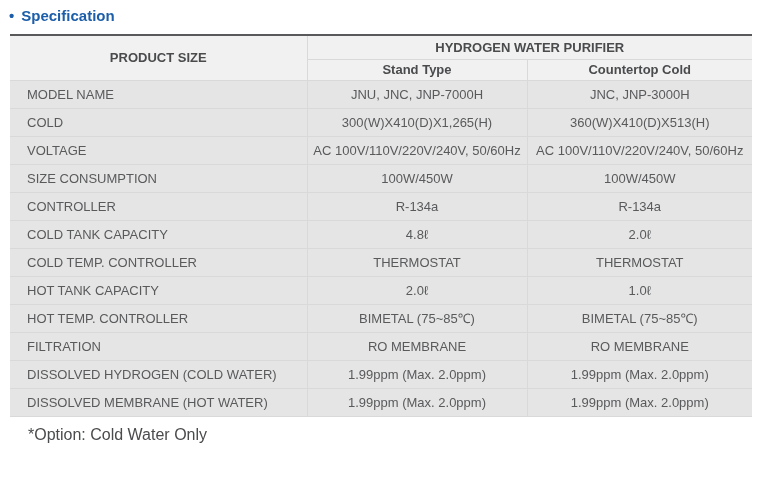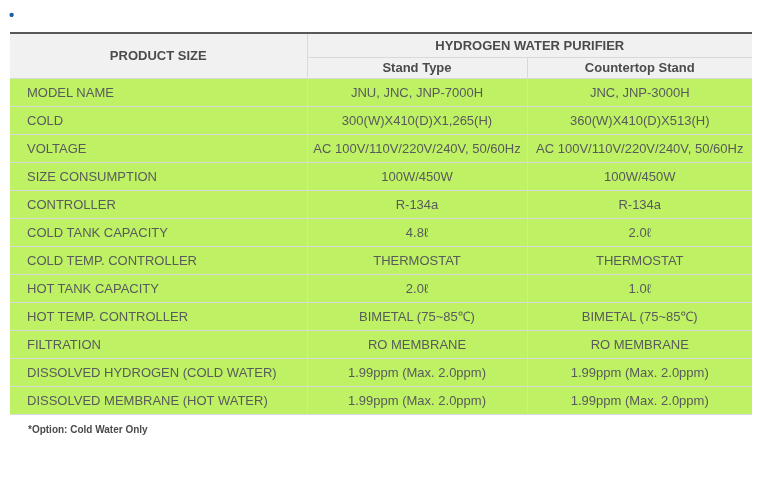--- a/index.html
+++ b/index.html
@@ -47,57 +47,58 @@
     overflow: hidden;
     white-space: nowrap;
   }
   table.spec thead th {
     background: #f1f1f1;
     font-weight: bold;
     color: #4a4b4d;
   }
   table.spec thead tr.group-row th { height: 24px; }
   table.spec thead tr.type-row th { height: 21px; }
-  table.spec tbody td { height: 28px; background: #bef264; }
+  table.spec tbody td { height: 28px; background: #e5e5e5; }
   table.spec tbody td.row-label {
     text-align: left;
     padding-left: 17px;
   }
 
   
   .footnote {
     margin: 9px 0 0 28px;
-    font-size: 10px;
-    font-weight: bold;
+    font-size: 16px;
+    font-weight: normal;
     color: #4a4b4d;
   }
 </style>
 </head>
 <body>
 
 <div class="page">
 
   <div class="section-title">
     <span class="bullet">•</span>
+    <span>Specification</span>
   </div>
 
   <table class="spec">
     <colgroup>
       <col style="width:297px">
       <col style="width:220px">
       <col style="width:225px">
     </colgroup>
     <thead>
       <tr class="group-row">
         <th rowspan="2">PRODUCT SIZE</th>
         <th colspan="2">HYDROGEN WATER PURIFIER</th>
       </tr>
       <tr class="type-row">
         <th>Stand Type</th>
-        <th>Countertop Stand</th>
+        <th>Countertop Cold</th>
       </tr>
     </thead>
     <tbody>
     <tr>
       <td class="row-label">MODEL NAME</td>
       <td>JNU, JNC, JNP-7000H</td>
       <td>JNC, JNP-3000H</td>
     </tr>
 
     <tr>

